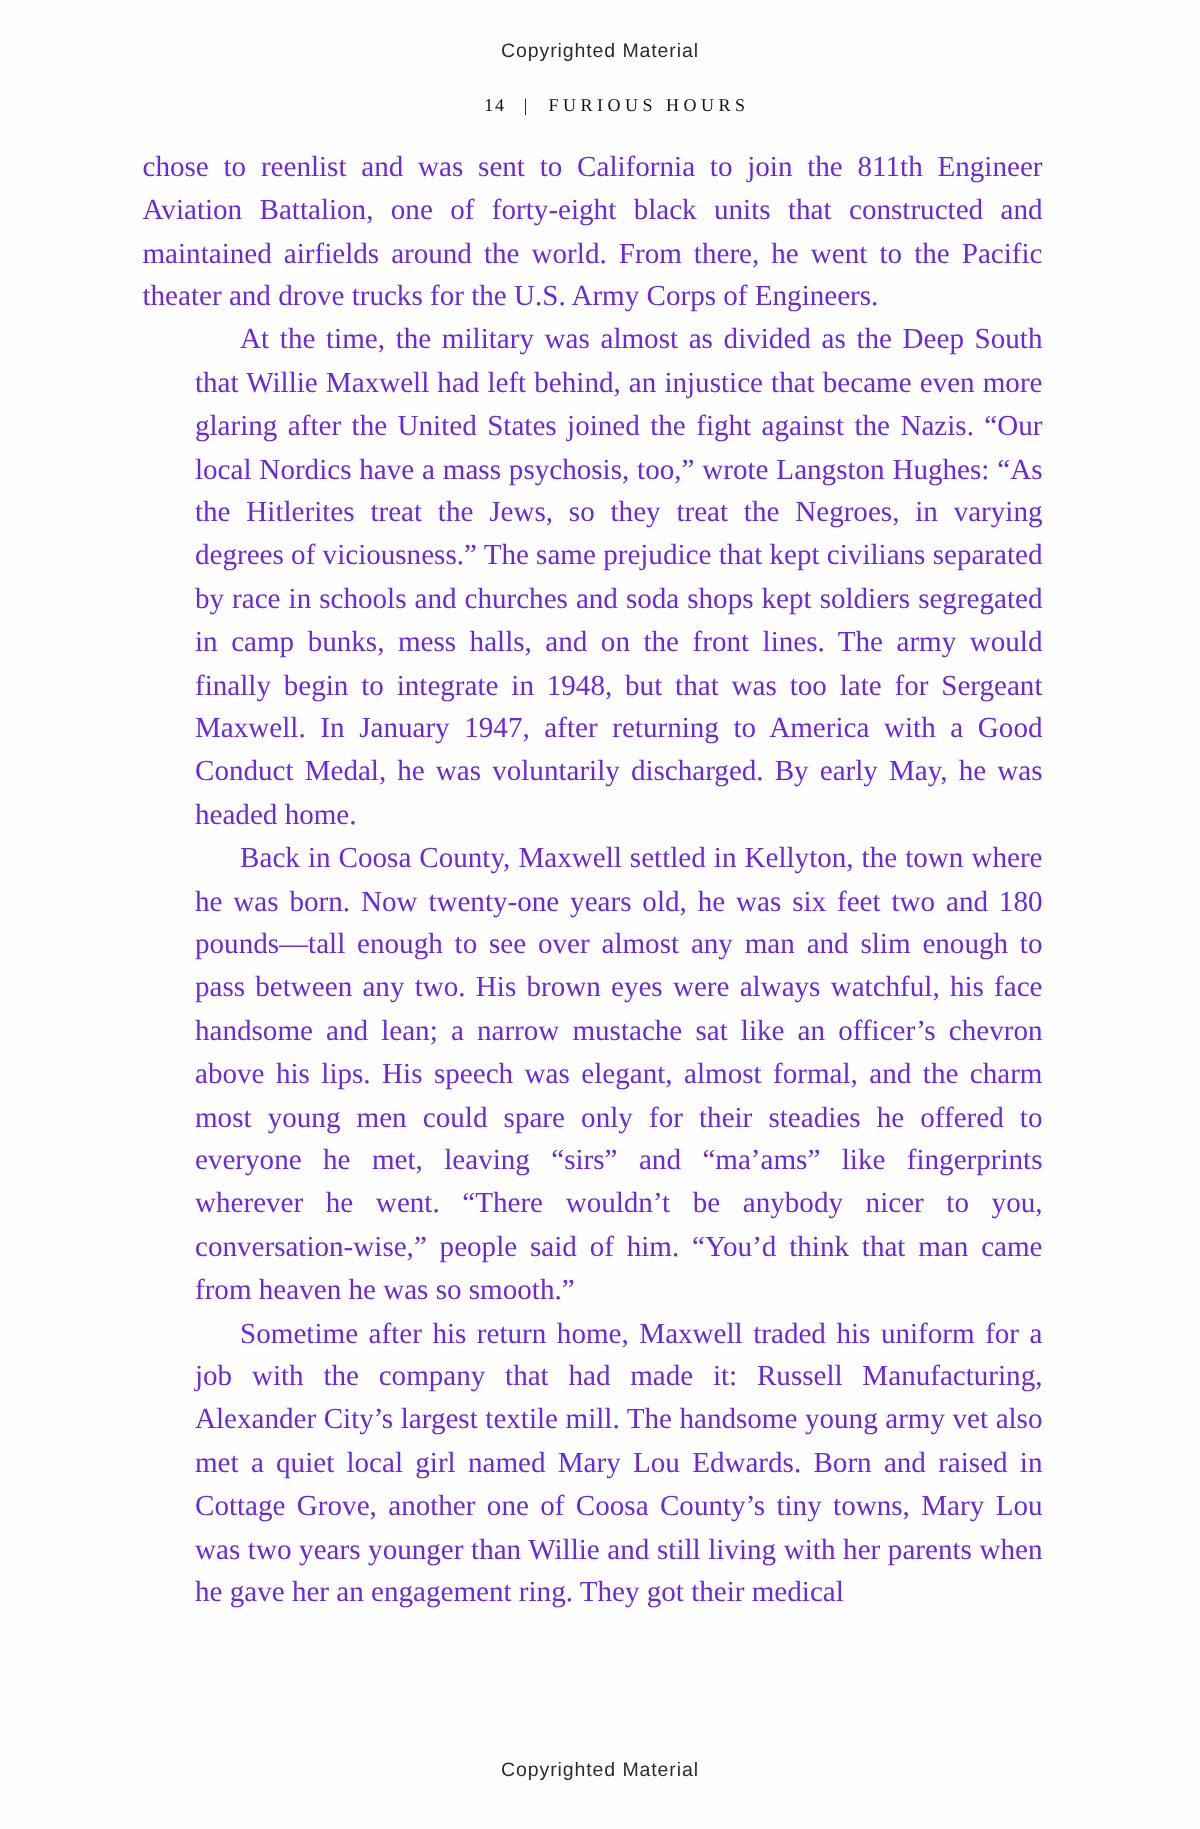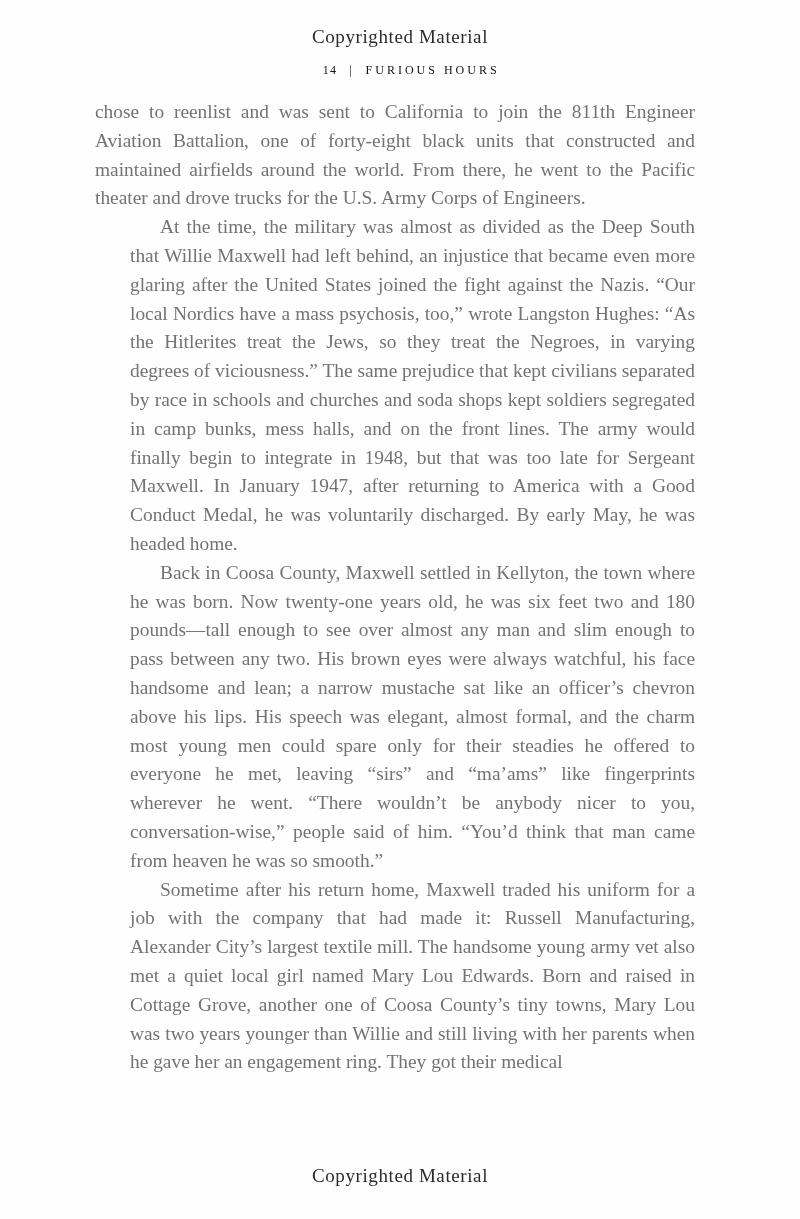--- a/index.html
+++ b/index.html
@@ -20,22 +20,22 @@
     position: absolute;
     inset: 0;
     background: #fefefe;
   }
 
   .watermark {
     position: absolute;
     left: 0;
     width: 100%;
     text-align: center;
-    font-family: Liberation Serif, serif;
-    font-size: 19px;
+    font-family: Liberation Sans, sans-serif;
+    font-size: 13px;
     letter-spacing: 0.6px;
     color: #2b2b2b;
   }
   .watermark-top { top: 26px; }
   .watermark-bottom { bottom: 32px; }
 
   .running-head {
     position: absolute;
     top: 48px;
     left: 0;
@@ -62,21 +62,21 @@
 
   .body-text {
     position: absolute;
     top: 98px;
     left: 95px;
     width: 600px;
     font-size: 19.4px;
     line-height: 28.8px;
     text-align: justify;
     text-justify: inter-word;
-    color: #737373;
+    color: #6d28d9;
   }
   .body-text p {
     margin: 0;
     text-indent: 0;
   }
   .body-text p + p {
     text-indent: 1.55em;
     margin-left: 35px;
   }
 </style>

